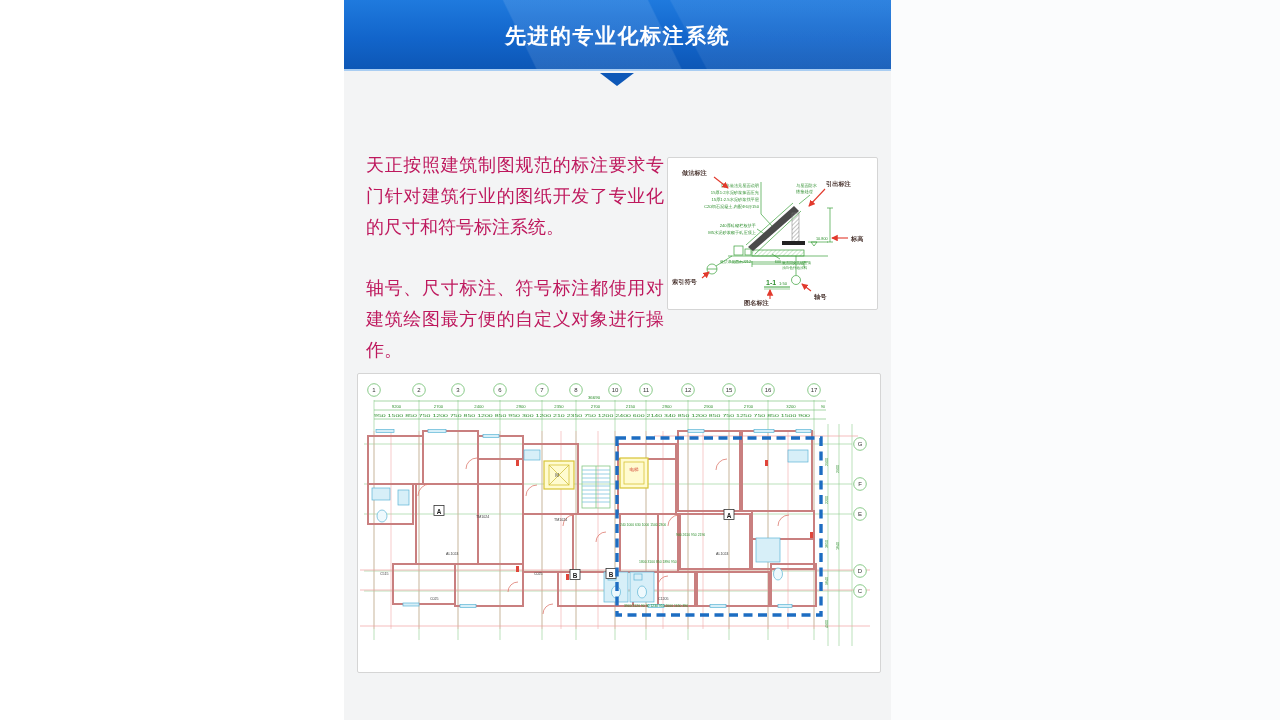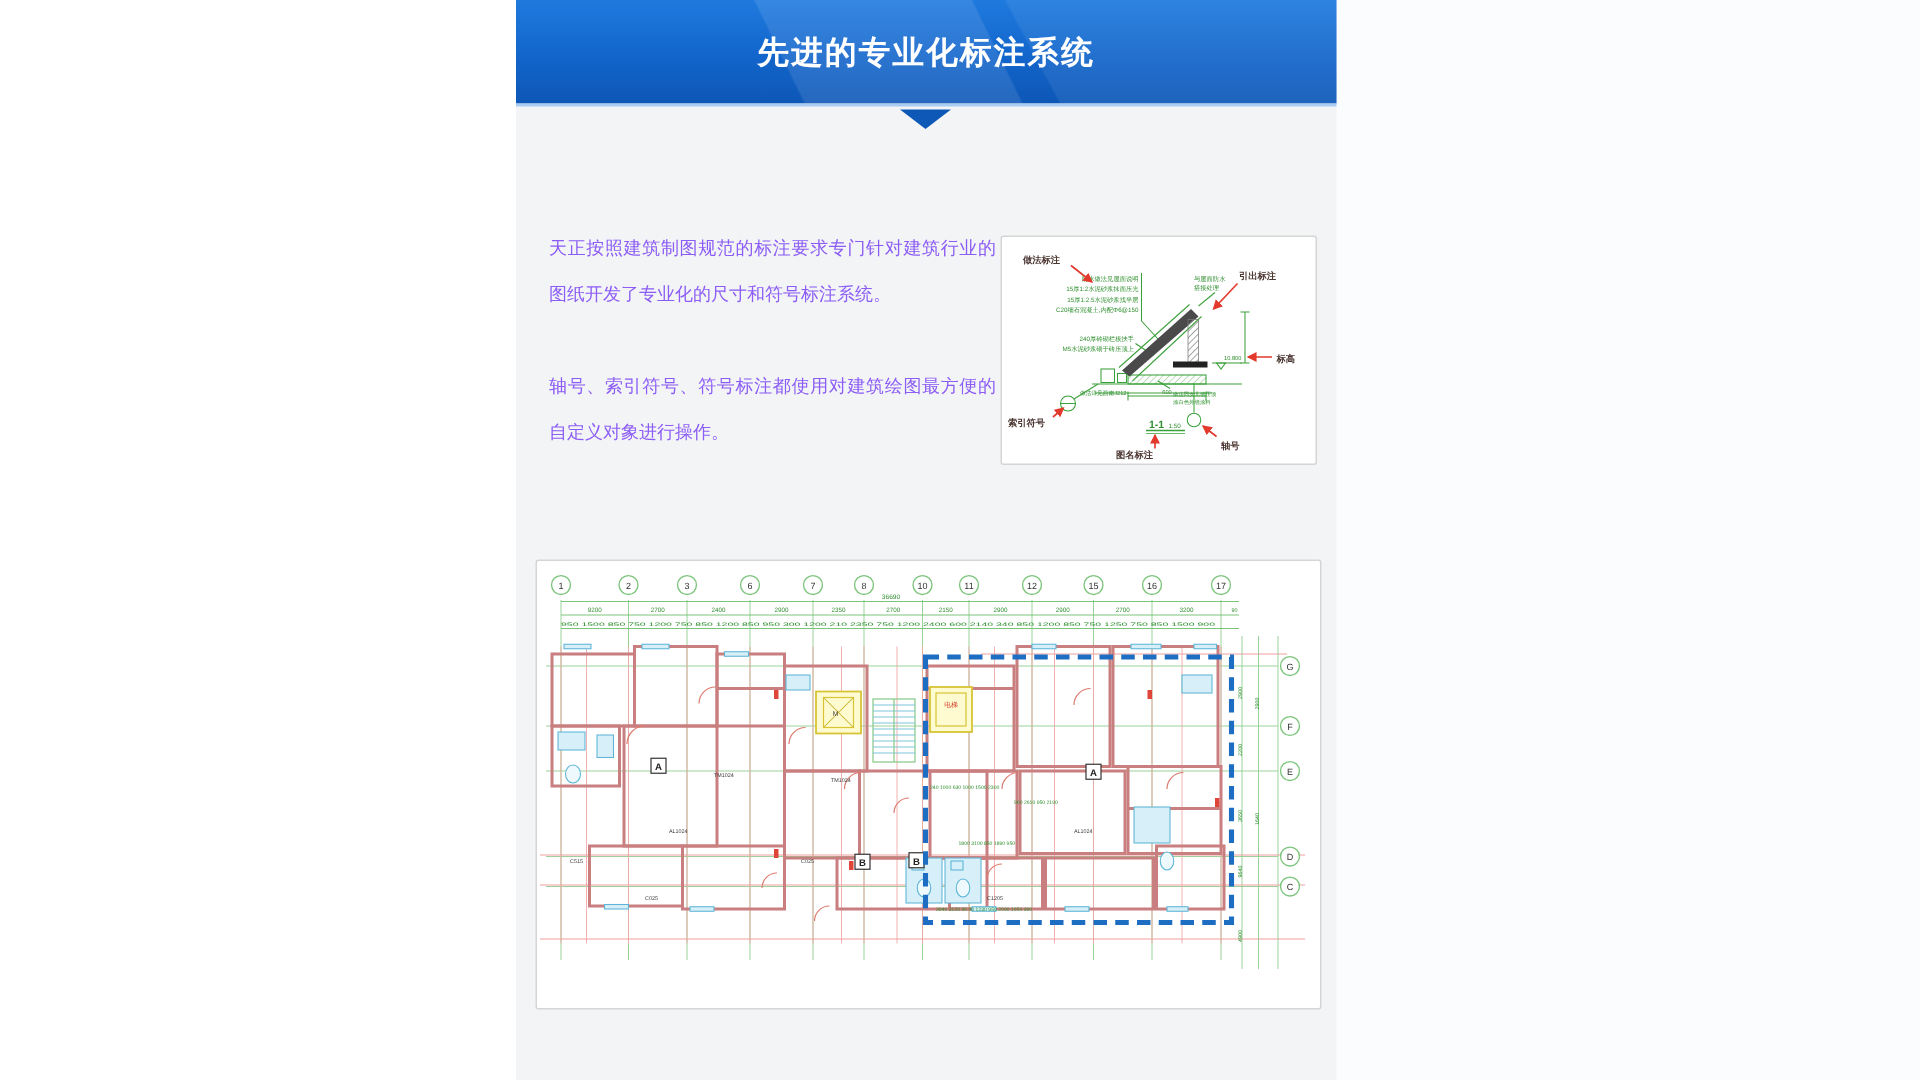--- a/index.html
+++ b/index.html
@@ -17,22 +17,22 @@
             background:linear-gradient(64deg, rgba(255,255,255,0) 33%, rgba(255,255,255,0.10) 33.3%, rgba(255,255,255,0.10) 58%, rgba(255,255,255,0) 58.3%); }
   #banner .shine2 { position:absolute; inset:0;
             background:linear-gradient(62deg, rgba(255,255,255,0) 62%, rgba(255,255,255,0.07) 62.3%); }
   #banner h1 { position:relative; text-align:center; line-height:71px; color:#ffffff;
                font-size:21px; font-weight:bold; letter-spacing:1.5px; }
   #notch { position:absolute; left:600px; top:73px; width:0; height:0;
            border-left:17px solid transparent; border-right:17px solid transparent;
            border-top:13px solid #0e58b8; }
 
   
-  #intro { position:absolute; left:366px; top:150px; width:298px; color:#8b5cf6;
-           font-size:12px; line-height:31px; text-align:justify; }
+  #intro { position:absolute; left:366px; top:150px; width:298px; color:#be185d;
+           font-size:18px; line-height:31px; text-align:justify; }
   #intro p + p { margin-top:30px; }
 
   
   .panel { position:absolute; background:#ffffff; border:1px solid #d5d5d5; border-radius:2px; }
   #detail-panel { left:667px; top:157px; width:211px; height:153px; }
   #plan-panel   { left:357px; top:373px; width:524px; height:300px; }
   svg { display:block; }
   text { font-family:"Liberation Sans","DejaVu Sans",sans-serif; }
 </style>
 </head>
@@ -44,21 +44,21 @@
 
   <div id="banner">
     <div class="shine1"></div>
     <div class="shine2"></div>
     <h1>先进的专业化标注系统</h1>
   </div>
   <div id="notch"></div>
 
   <div id="intro">
     <p>天正按照建筑制图规范的标注要求专门针对建筑行业的图纸开发了专业化的尺寸和符号标注系统。</p>
-    <p>轴号、索引符号、符号标注都使用对建筑绘图最方便的自定义对象进行操作。</p>
+    <p>轴号、尺寸标注、符号标注都使用对建筑绘图最方便的自定义对象进行操作。</p>
   </div>
 
   <div class="panel" id="detail-panel">
     <svg width="209" height="151" viewBox="0 0 209 151">
       <defs>
         <marker id="ra" markerWidth="7" markerHeight="7" refX="5.2" refY="3" orient="auto">
           <path d="M0,0 L6,3 L0,6 z" fill="#e2392c"></path>
         </marker>
         <pattern id="hatchGray" width="3" height="3" patternTransform="rotate(45)" patternUnits="userSpaceOnUse">
           <line x1="0" y1="0" x2="0" y2="3" stroke="#8a8a8a" stroke-width="1"></line>

